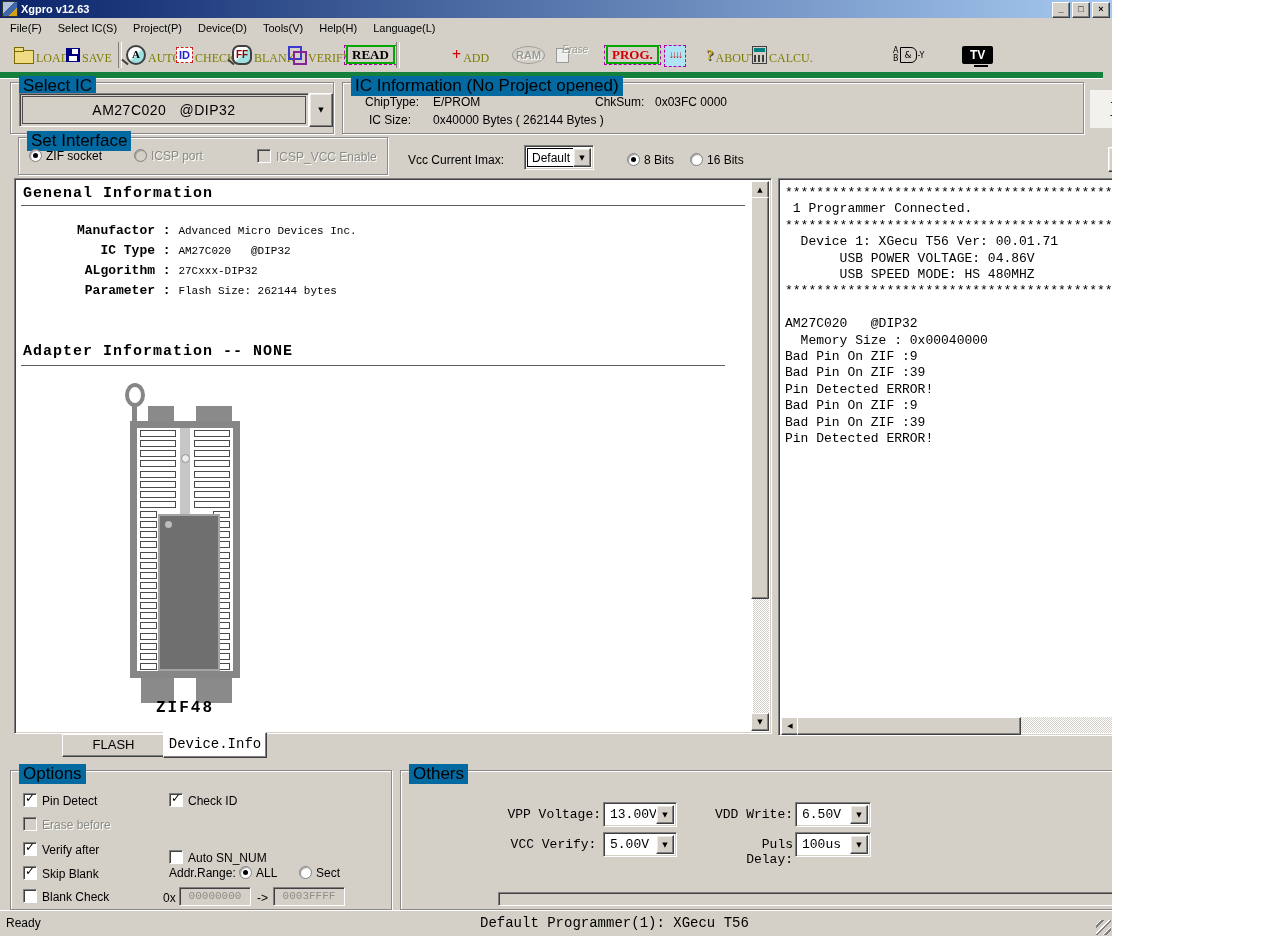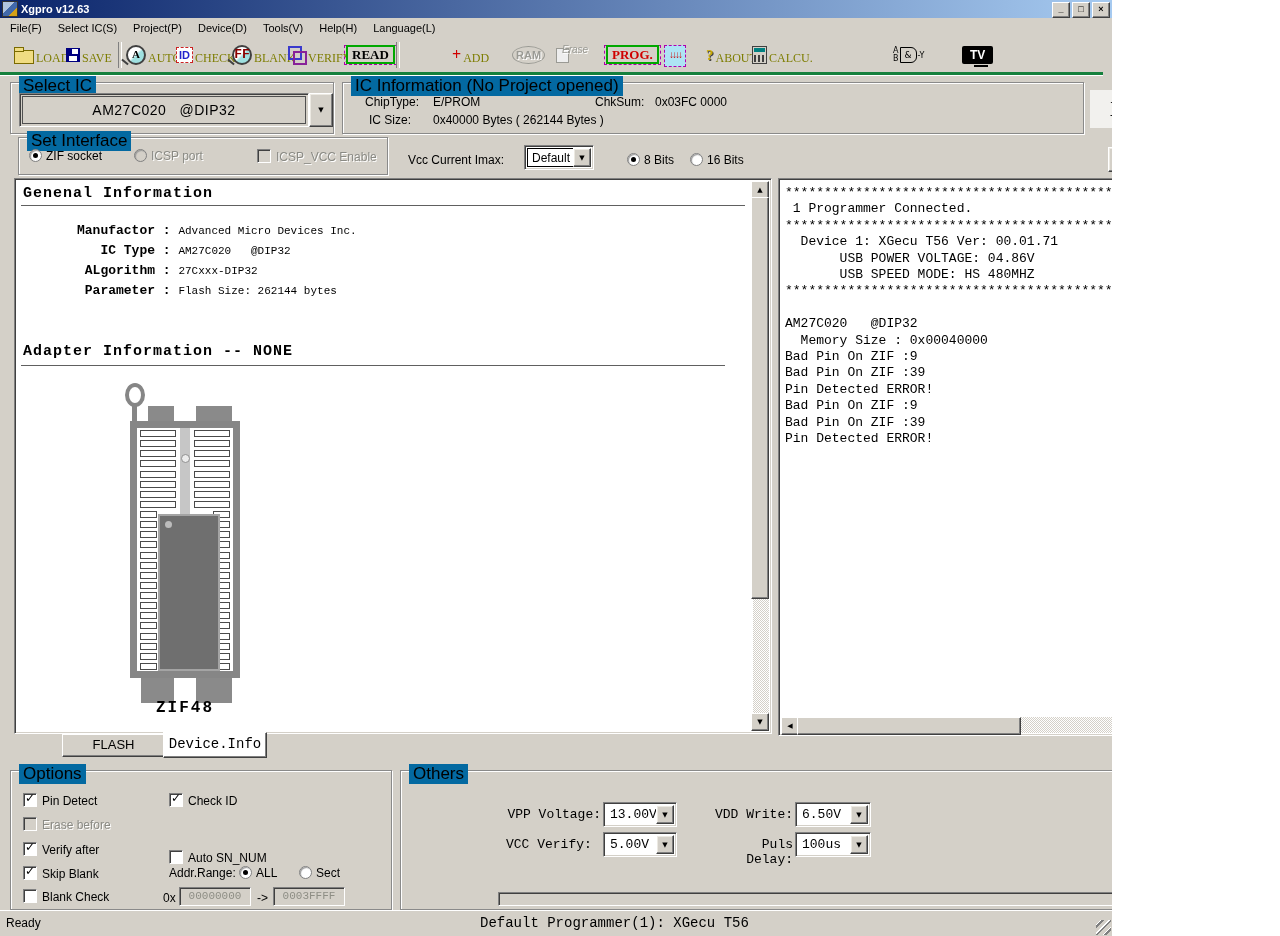--- a/index.html
+++ b/index.html
@@ -8,33 +8,33 @@
   .mono{font-family:"Liberation Mono",monospace;}
   
   .titlebar{position:absolute;left:0;top:0;right:0;height:18px;background:linear-gradient(to right,#0a246a,#a6caf0);display:flex;align-items:center;padding-left:2px;}
   .appicon{width:14px;height:14px;background:linear-gradient(135deg,#b0c4de 0 40%,#4169aa 40% 70%,#d4a017 70%);border:1px solid #333;margin-right:3px;flex:0 0 auto;}
   .apptitle{color:#fff;font-weight:bold;font-size:11px;}
   .winbtns{position:absolute;right:2px;top:2px;display:flex;gap:2px;}
   .winbtn{width:16px;height:14px;background:#d4d0c8;border:1px solid;border-color:#fff #404040 #404040 #fff;box-shadow:inset -1px -1px 0 #808080;font-size:9px;line-height:12px;text-align:center;font-weight:bold;}
   
   .menubar{position:absolute;left:0;top:18px;right:0;height:20px;display:flex;align-items:center;padding-left:2px;}
   .menuitem{padding:3px 8px;}
-  .toolbar{position:absolute;left:0;top:38px;right:9px;height:34px;border-bottom:3px solid #15803d;box-shadow:0 1px 0 #fff;}
+  .toolbar{position:absolute;left:0;top:38px;right:9px;height:34px;border-bottom:6px solid #15803d;box-shadow:0 1px 0 #fff;}
   .tool{position:absolute;top:4px;height:26px;display:flex;align-items:center;gap:2px;}
   .toollabel{font-family:"Liberation Serif",serif;font-size:12px;color:#7d7d00;align-self:flex-end;padding-bottom:2px;}
   .toolsep{position:absolute;top:4px;width:2px;height:26px;border-left:1px solid #808080;border-right:1px solid #fff;}
   .folder{width:18px;height:12px;background:#f0dc82;border:1px solid #7a6a00;position:relative;margin-top:3px;}
   .folder::before{content:"";position:absolute;left:-1px;top:-4px;width:8px;height:3px;background:#f0dc82;border:1px solid #7a6a00;}
   .floppy{width:14px;height:14px;background:#000080;position:relative;}
   .floppy::before{content:"";position:absolute;right:2px;top:1px;width:6px;height:5px;background:#fff;}
   .floppy::after{content:"";position:absolute;left:3px;bottom:1px;width:8px;height:5px;background:#fff;}
   .mag{width:16px;height:16px;border:2px solid #404040;border-radius:50%;background:linear-gradient(135deg,#ffffff 45%,#9fe0e0 55%);position:relative;font-weight:bold;text-align:center;}
   .mag::after{content:"";position:absolute;width:8px;height:2px;background:#404040;transform:rotate(40deg);left:-7px;bottom:0px;}
   .magA{font-size:11px;line-height:15px;font-family:"Liberation Serif",serif;}
-  .magFF{font-size:13px;line-height:15px;color:#8b0000;font-family:Liberation Mono, monospace;}
+  .magFF{font-size:10px;line-height:15px;color:#8b0000;font-family:Liberation Sans, sans-serif;border-radius:7px;}
   .idchip{border:1px dashed #cc2222;color:#2222cc;font-weight:bold;font-size:11px;padding:1px 2px;background:#fff;}
   .versq{position:relative;width:18px;height:18px;}
   .versq i{position:absolute;width:10px;height:10px;border:2px solid #3a3acc;display:block;}
   .versq i:last-child{left:5px;top:5px;border-color:#882299;}
   .cmdbtn{border:1px dashed #b000b0;padding:1px;display:inline-block;}
   .cmdbtn .inner{border:2px solid #00a800;background:#d4d0c8;padding:0 4px;font-family:"Liberation Serif",serif;font-weight:bold;font-size:13px;line-height:16px;}
   .chipicsp{width:20px;height:20px;border:1px dashed #b000b0;background:#aee4f4;color:#d00000;font-size:10px;font-weight:bold;text-align:center;line-height:18px;letter-spacing:-2px;}
   .plus{color:#d00000;font-weight:bold;font-size:16px;font-family:"Liberation Serif",serif;}
   .ramicon{color:#9a9a94;font-weight:bold;font-size:11px;border:1px solid #9a9a94;border-radius:50%;padding:2px 3px;text-shadow:1px 1px 0 #fff;}
   .eraseicon{position:relative;width:16px;height:16px;}
@@ -459,21 +459,21 @@
     <span class="abs mono" style="left:105px;top:36px;width:95px;text-align:right;font-size:13px">VPP Voltage:</span>
     <div class="dropdown sunken" style="left:202px;top:31px;width:72px">
       <span class="val mono">13.00V</span>
       <span class="raised db combo-btn">▼</span>
     </div>
     <span class="abs mono" style="left:310px;top:36px;width:82px;text-align:right;font-size:13px">VDD Write:</span>
     <div class="dropdown sunken" style="left:394px;top:31px;width:74px">
       <span class="val mono">6.50V</span>
       <span class="raised db combo-btn">▼</span>
     </div>
-    <span class="abs mono" style="left:105px;top:66px;width:95px;text-align:left;font-size:13px">VCC Verify:</span>
+    <span class="abs mono" style="left:105px;top:66px;width:95px;text-align:center;font-size:13px">VCC Verify:</span>
     <div class="dropdown sunken" style="left:202px;top:61px;width:72px">
       <span class="val mono">5.00V</span>
       <span class="raised db combo-btn">▼</span>
     </div>
     <span class="abs mono" style="left:310px;top:66px;width:82px;text-align:right;font-size:13px">Puls Delay:</span>
     <div class="dropdown sunken" style="left:394px;top:61px;width:74px">
       <span class="val mono">100us</span>
       <span class="raised db combo-btn">▼</span>
     </div>
     <div class="sunken abs" style="left:97px;top:121px;width:768px;height:12px;background:#d4d0c8"></div>

